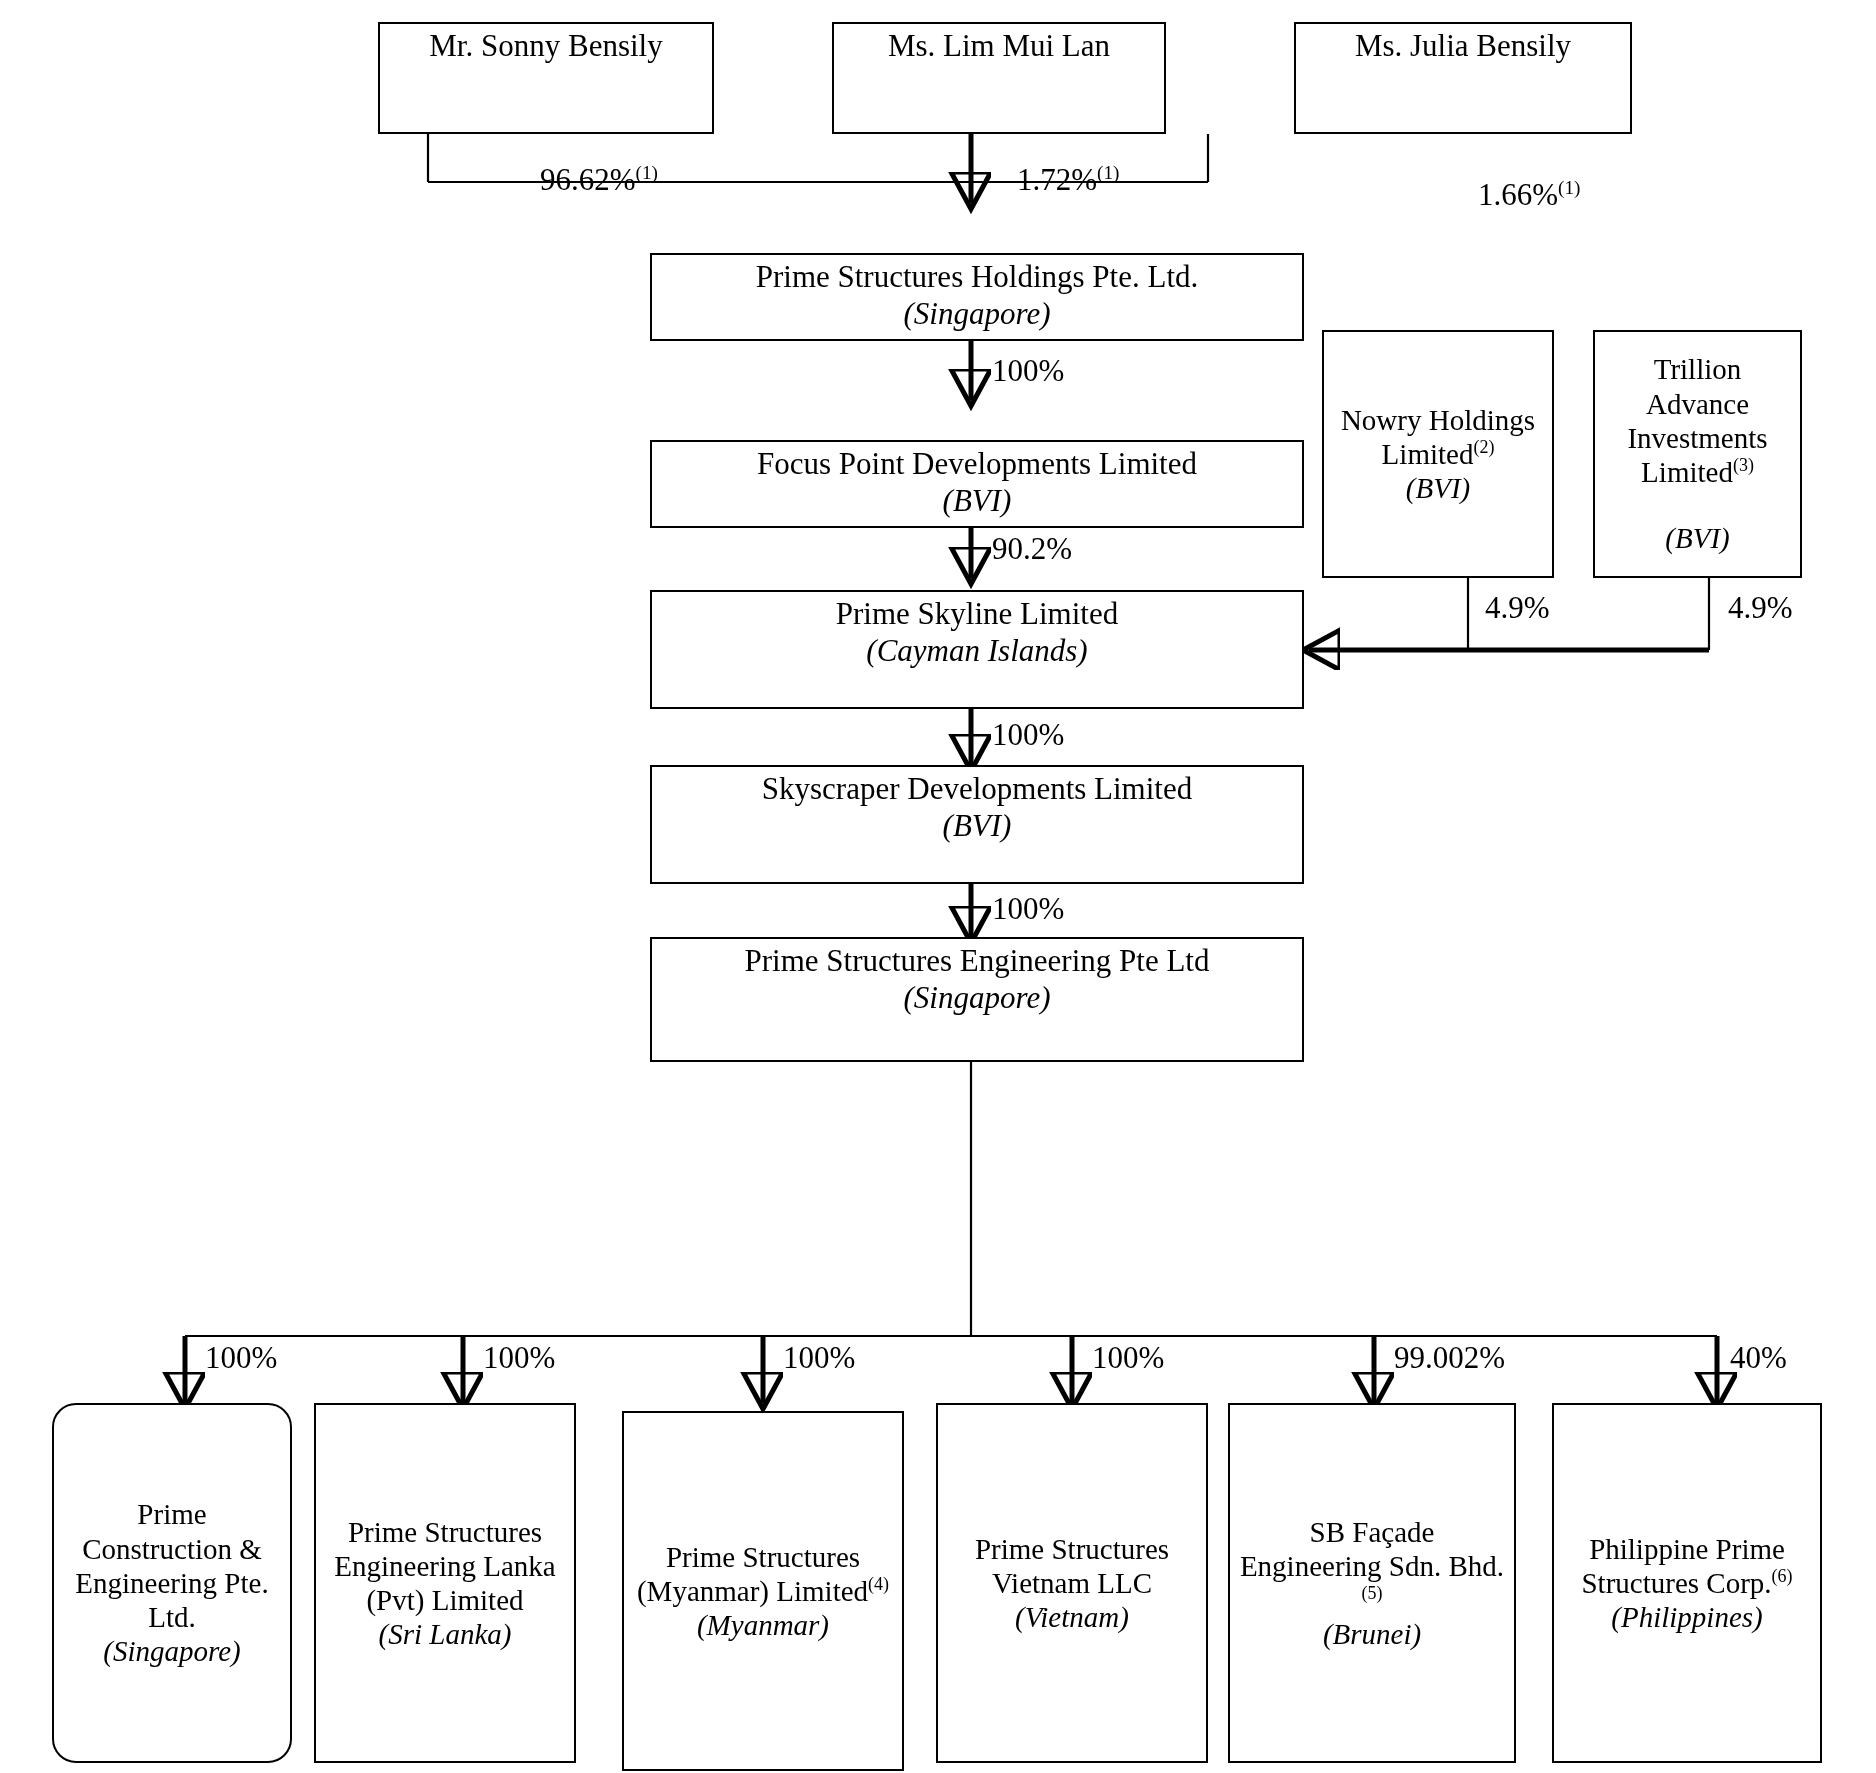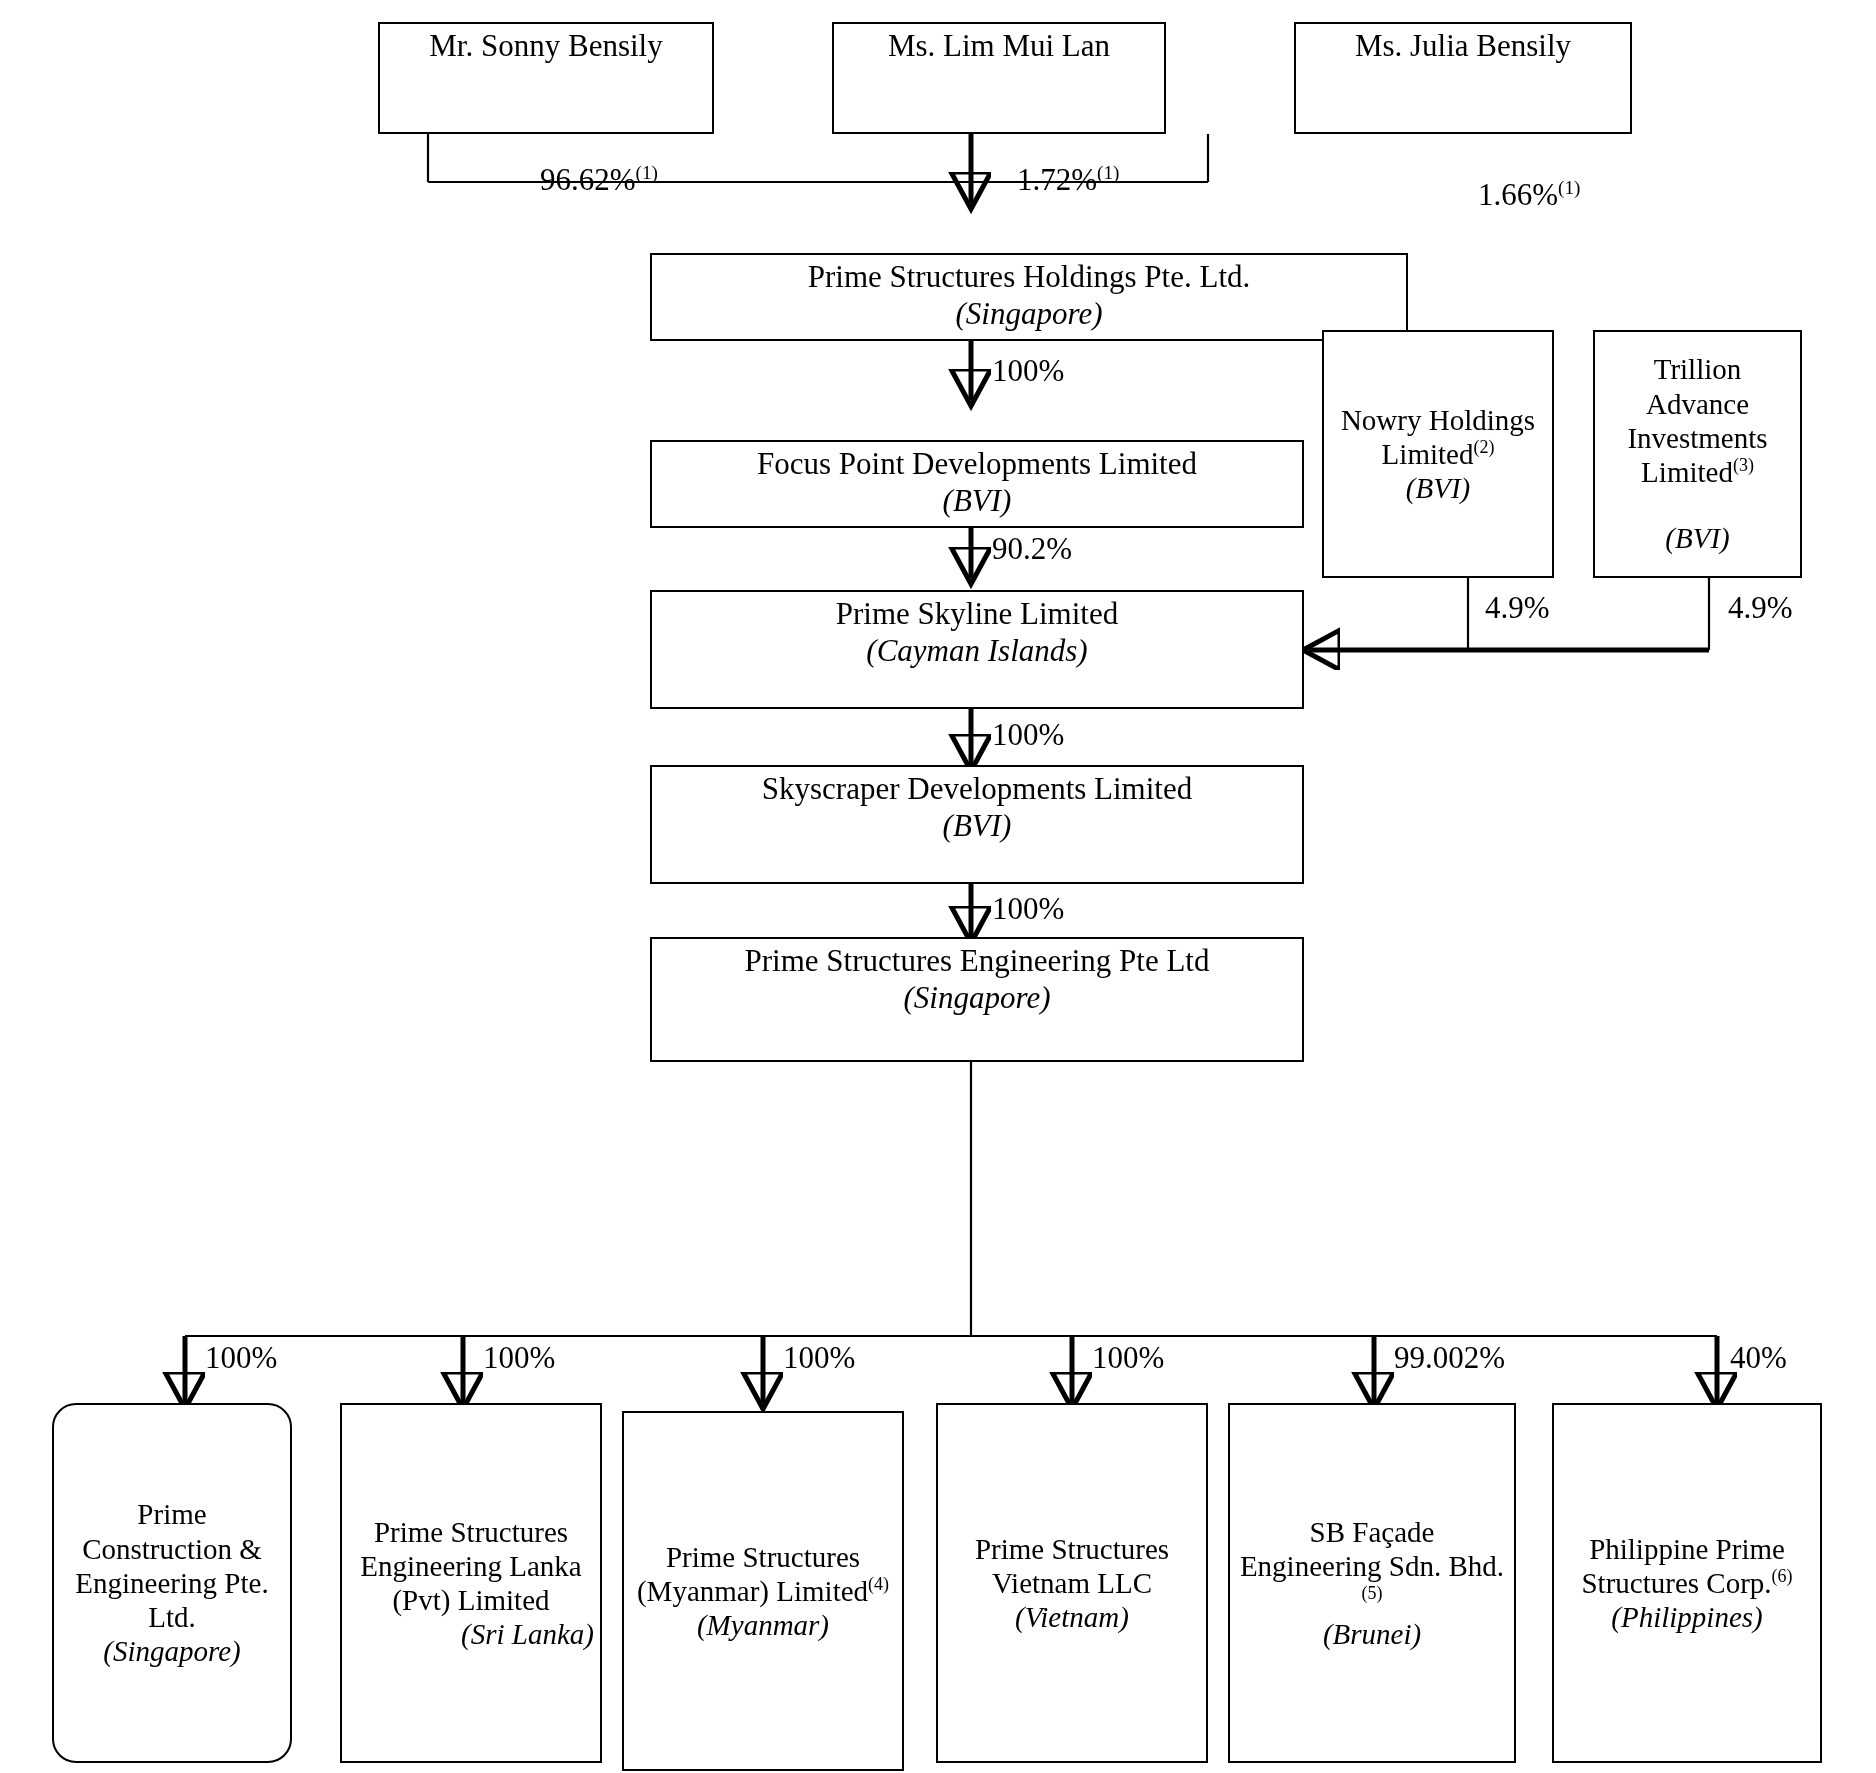--- a/index.html
+++ b/index.html
@@ -127,21 +127,21 @@
   <div class="pct" style="left:540px; top:164px;">
     <span>96.62%</span><sup class="fn">(1)</sup>
   </div>
   <div class="pct" style="left:1017px; top:164px;">
     <span>1.72%</span><sup class="fn">(1)</sup>
   </div>
   <div class="pct" style="left:1478px; top:179px;">
     <span>1.66%</span><sup class="fn">(1)</sup>
   </div>
 
-  <div class="node" style="left:650px; top:253px; width:758px; height:88px;">
+  <div class="node" style="left:650px; top:253px; width:654px; height:88px;">
     <span class="nm">Prime Structures Holdings Pte. Ltd.</span>
     <span class="jur">(Singapore)</span>
   </div>
   <div class="pct" style="left:992px; top:355px;">
     <span>100%</span>
   </div>
 
   <div class="node" style="left:650px; top:440px; width:654px; height:88px;">
     <span class="nm">Focus Point Developments Limited</span>
     <span class="jur">(BVI)</span>
@@ -209,21 +209,21 @@
   </div>
   <div class="pct" style="left:1730px; top:1342px;">
     <span>40%</span>
   </div>
 
   <div class="node stack small" style="left:52px; top:1403px; width:240px; height:360px;border-radius:24px;">
     <span class="nm">Prime Construction &amp; Engineering Pte. Ltd.</span>
     <span class="jur">(Singapore)</span>
   </div>
 
-  <div class="node stack small" style="left:340px; top:1403px; width:262px; height:360px;align-items:flex-end;">
+  <div class="node stack small" style="left:314px; top:1403px; width:262px; height:360px;">
     <span class="nm">Prime Structures Engineering Lanka (Pvt) Limited</span>
     <span class="jur">(Sri Lanka)</span>
   </div>
 
   <div class="node stack small" style="left:622px; top:1403px; width:282px; height:360px;margin-top:8px;">
     <span class="nm">
       <span>Prime Structures (Myanmar) Limited</span><sup class="fn">(4)</sup>
     </span>
     <span class="jur">(Myanmar)</span>
   </div>

